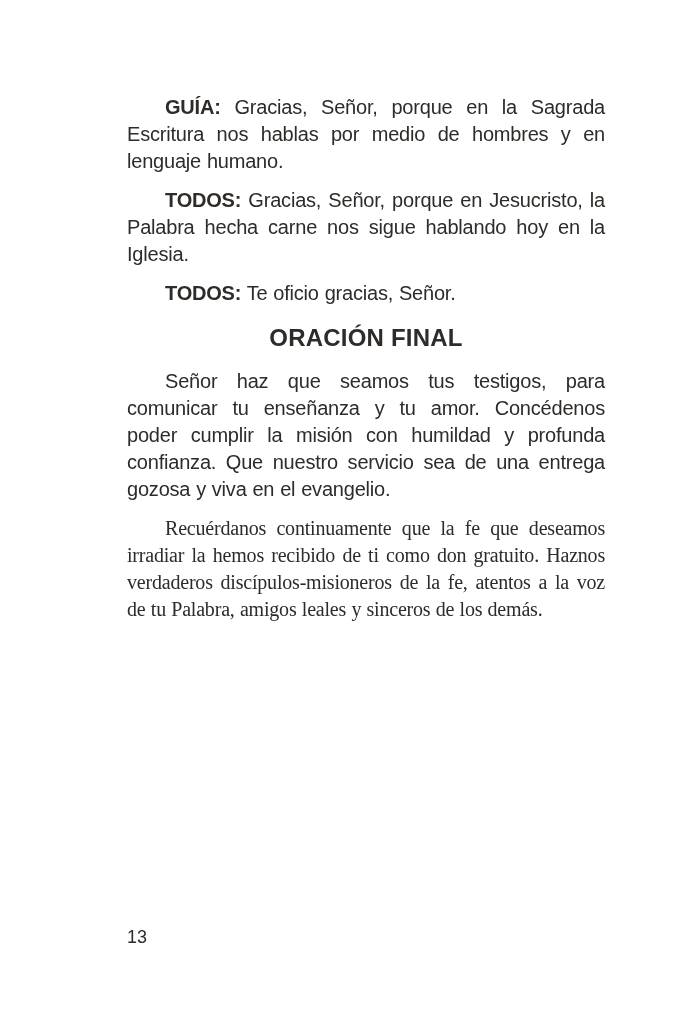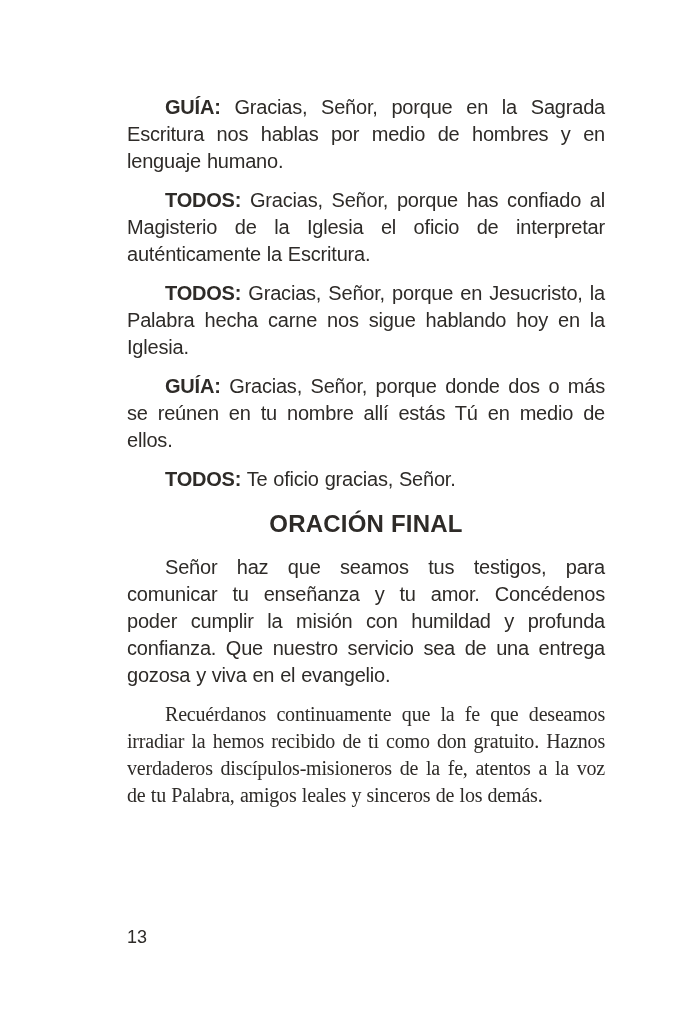--- a/index.html
+++ b/index.html
@@ -68,29 +68,25 @@
 </head>
 <body>
 
 <div class="page">
 
   <div class="text-column">
 
     <p class="para"><span class="speaker">GUÍA:</span>
       <span>Gracias, Señor, porque en la Sagrada Escritura nos hablas por medio de hombres y en lenguaje humano.</span></p>
 
-    <p class="para"><span class="speaker">TODOS:</span>
-      <span>Gracias, Señor, porque has confiado al Magisterio de la Iglesia el oficio de interpretar auténticamente la Escritura.</span></p>
 
 
     <p class="para"><span class="speaker">TODOS:</span>
       <span>Gracias, Señor, porque en Jesucristo, la Palabra hecha carne nos sigue hablando hoy en la Iglesia.</span></p>
 
-    <p class="para"><span class="speaker">GUÍA:</span>
-      <span>Gracias, Señor, porque donde dos o más se reúnen en tu nombre allí estás Tú en medio de ellos.</span></p>
 
     <p class="para"><span class="speaker">TODOS:</span>
       <span>Te oficio gracias, Señor.</span></p>
 
     <h2 class="section-heading">ORACIÓN FINAL</h2>
 
     <p class="para">Señor haz que seamos tus testigos, para comunicar tu enseñanza y tu amor. Concédenos poder cumplir la misión con humildad y profunda confianza. Que nuestro servicio sea de una entrega gozosa y viva en el evangelio.</p>
 
     <p class="para">Recuérdanos continuamente que la fe que deseamos irradiar la hemos recibido de ti como don gratuito. Haznos verdaderos discípulos-misioneros de la fe, atentos a la voz de tu Palabra, amigos leales y sinceros de los demás.</p>
 

